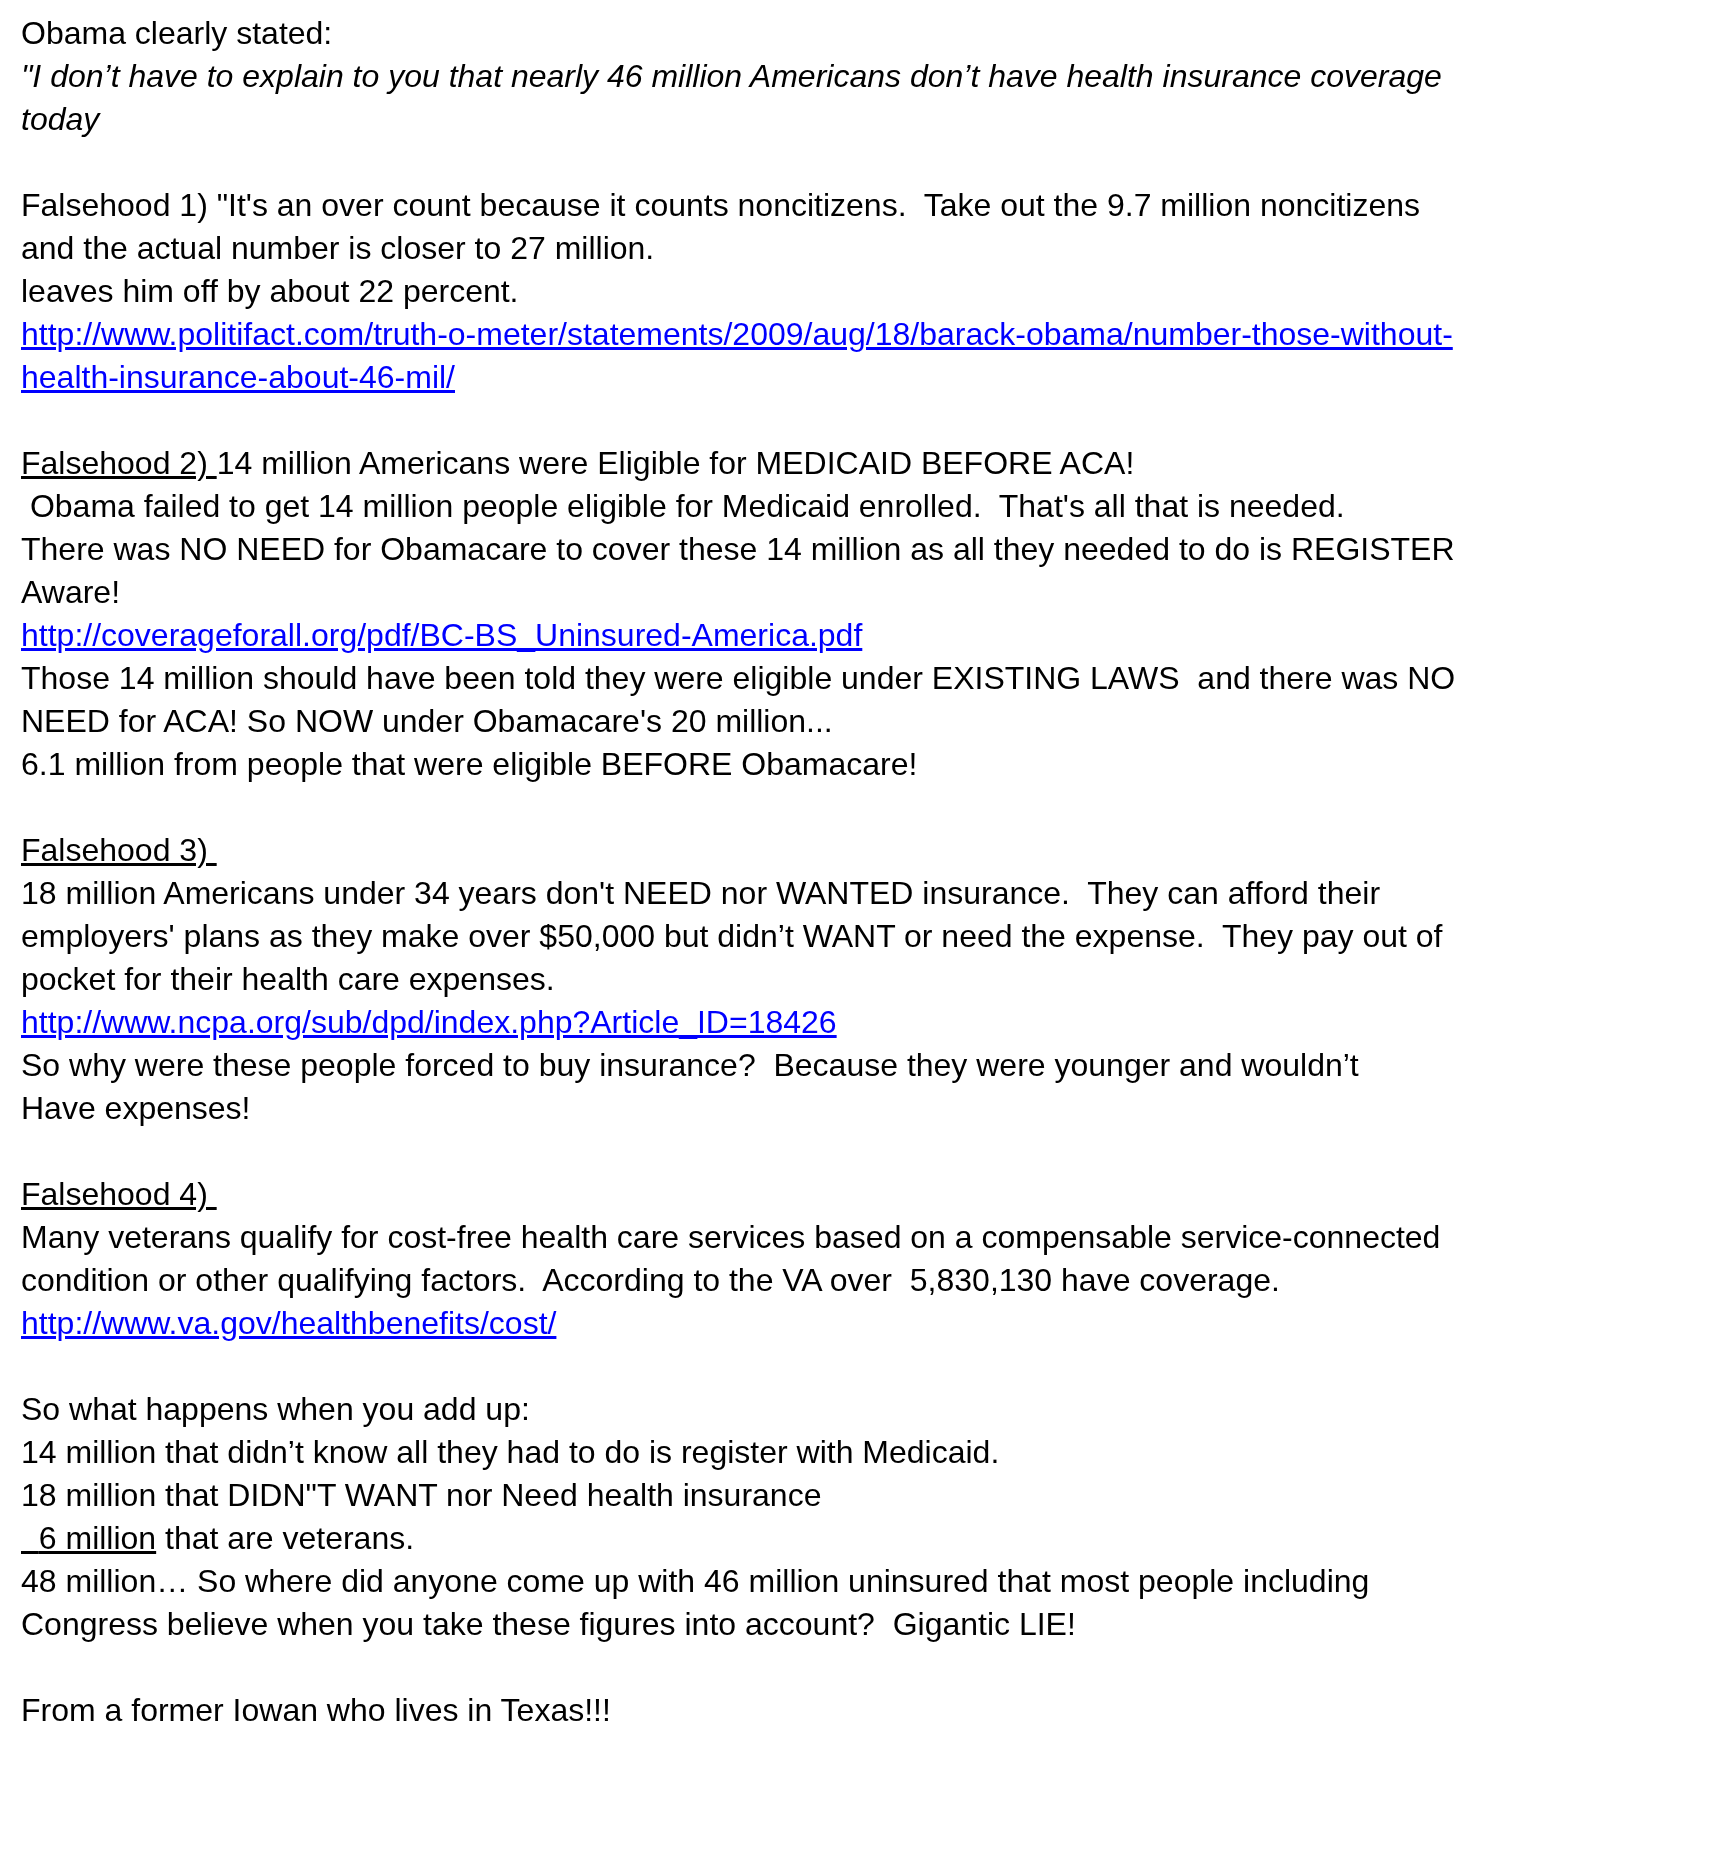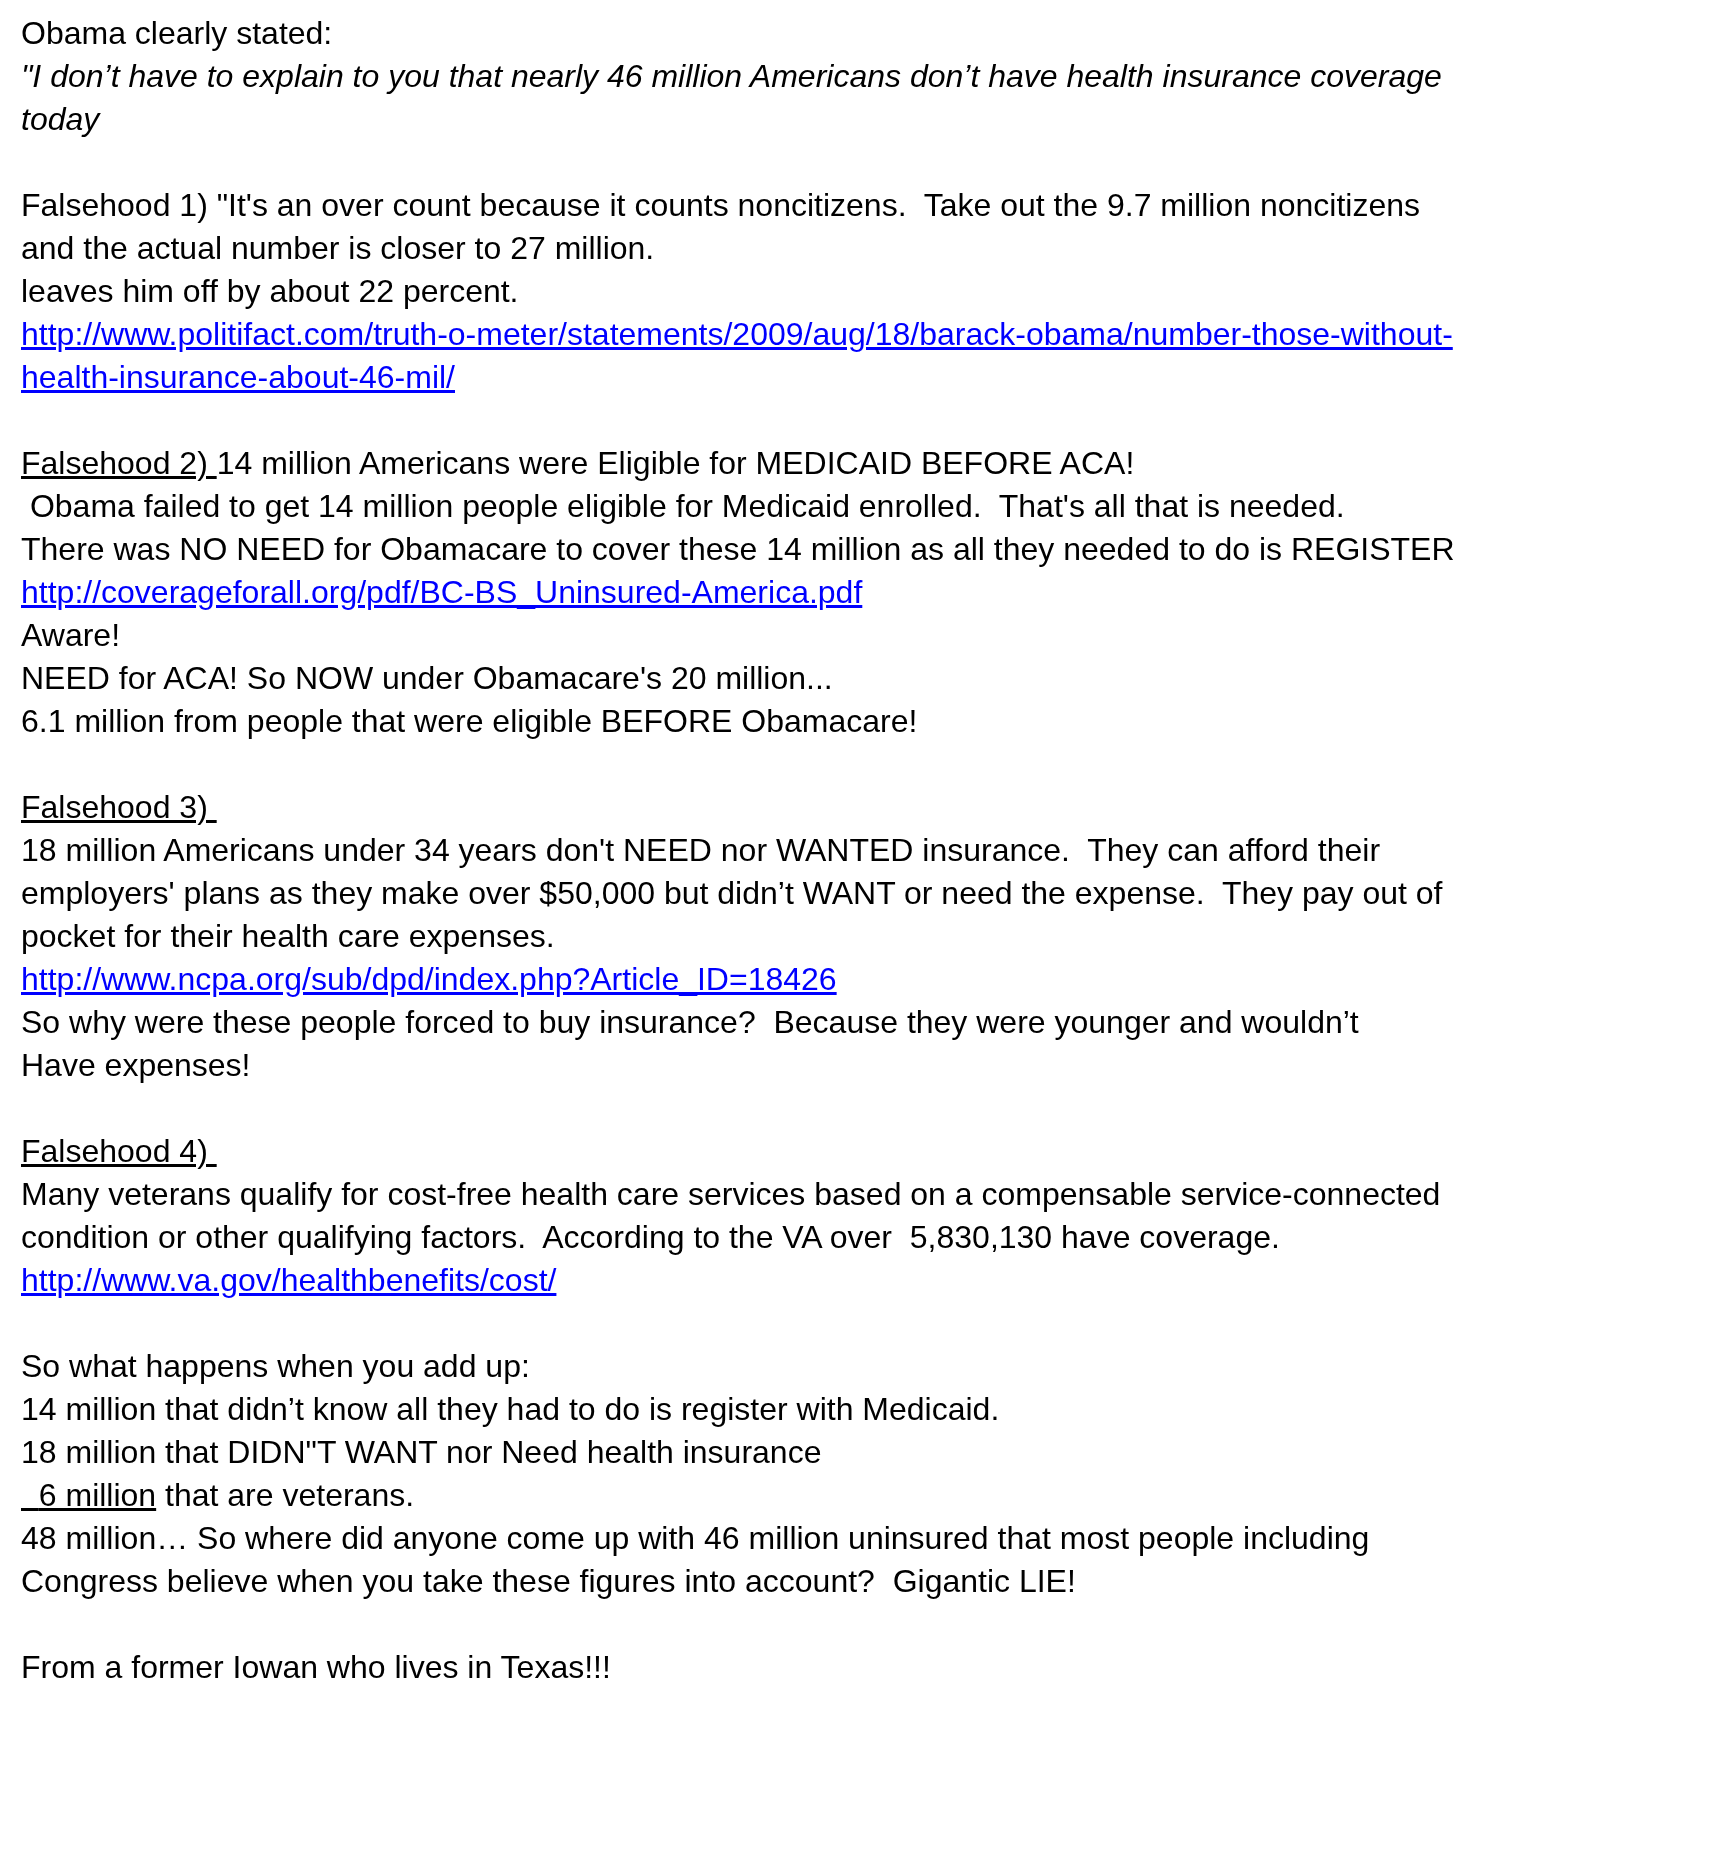--- a/index.html
+++ b/index.html
@@ -50,22 +50,23 @@
         <div class="line"><span class="seg-bold">Falsehood 1)</span><span> "It's an over count because it counts noncitizens.  Take out the 9.7 million noncitizens</span></div>
         <div class="line"><span>and the actual number is closer to 27 million.</span></div>
         <div class="line"><span>leaves him off by about 22 percent.</span></div>
         <div class="line"><a class="seg-link" href="#">http://www.politifact.com/truth-o-meter/statements/2009/aug/18/barack-obama/number-those-without-</a></div>
         <div class="line"><a class="seg-link" href="#">health-insurance-about-46-mil/</a></div>
       </div>
       <div class="paragraph">
         <div class="line"><span class="seg-bold seg-underline">Falsehood 2) </span><span>14 million Americans were Eligible for MEDICAID BEFORE ACA!</span></div>
         <div class="line"><span> Obama failed to get 14 million people eligible for Medicaid enrolled.  That's all that is needed.</span></div>
         <div class="line"><span>There was NO NEED for Obamacare to cover these 14 million as all they needed to do is REGISTER</span></div>
+        <div class="line"><span>Aware!</span></div>
         <div class="line"><a class="seg-link" href="#">http://coverageforall.org/pdf/BC-BS_Uninsured-America.pdf</a></div>
-        <div class="line"><span>Aware!</span></div>
+        <div class="line"><span>Those 14 million should have been told they were eligible under EXISTING LAWS  and there was NO</span></div>
         <div class="line"><span>NEED for ACA! So NOW under Obamacare's 20 million...</span></div>
         <div class="line"><span>6.1 million from people that were eligible BEFORE Obamacare!</span></div>
       </div>
       <div class="paragraph">
         <div class="line"><span class="seg-bold seg-underline">Falsehood 3) </span></div>
         <div class="line"><span>18 million Americans under 34 years don't NEED nor WANTED insurance.  They can afford their</span></div>
         <div class="line"><span>employers' plans as they make over $50,000 but didn’t WANT or need the expense.  They pay out of</span></div>
         <div class="line"><span>pocket for their health care expenses.</span></div>
         <div class="line"><a class="seg-link" href="#">http://www.ncpa.org/sub/dpd/index.php?Article_ID=18426</a></div>
         <div class="line"><span>So why were these people forced to buy insurance?  Because they were younger and wouldn’t</span></div>

